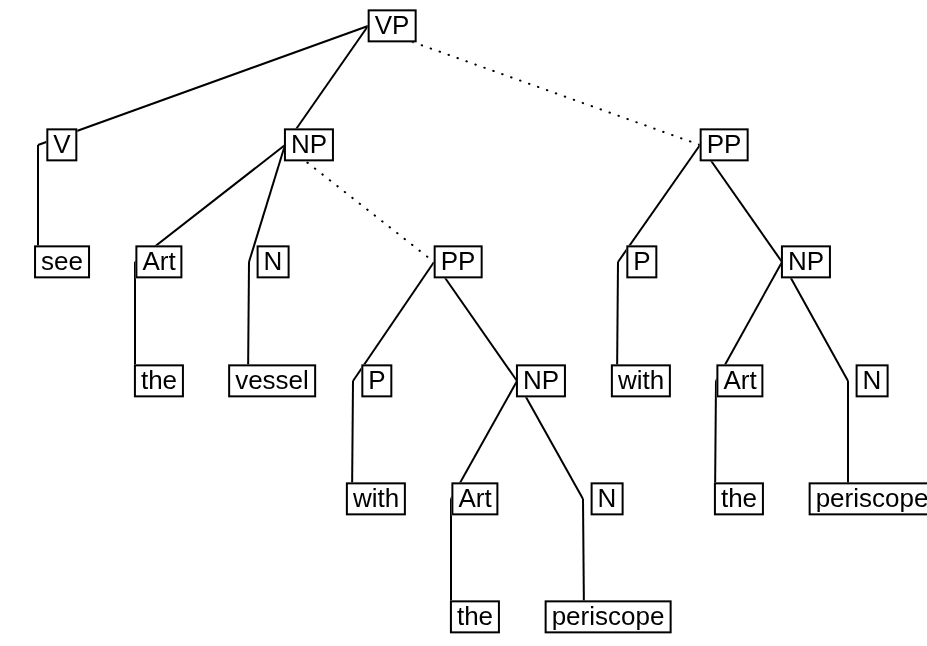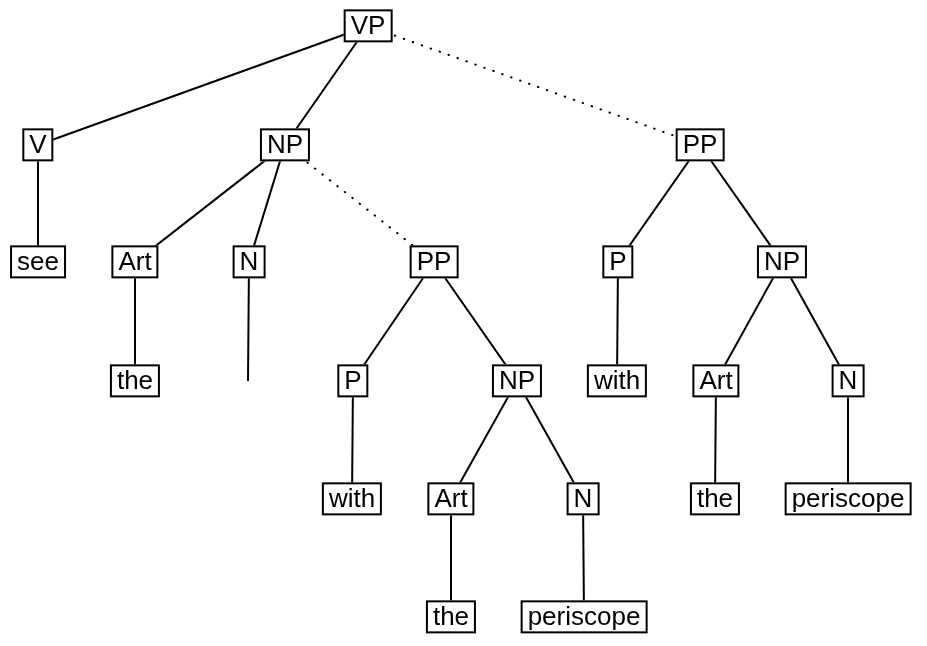--- a/index.html
+++ b/index.html
@@ -26,20 +26,21 @@
     transform: translate(-50%, -50%);
     z-index: 2;
     background: #ffffff;
     border: 2px solid #000000;
     color: #000000;
     font-size: 26px;
     line-height: 1.05;
     padding: 1px 5px;
     white-space: nowrap;
     text-align: center;
+    margin-left: 24px;
   }
   .tree-node.terminal {
   }
 </style>
 </head>
 <body>
 
 <div id="canvas">
   <svg id="edges-svg" width="927" height="646" viewBox="0 0 927 646">
       <line x1="368" y1="26" x2="38" y2="145" stroke="#000000" stroke-width="2"></line>
@@ -70,20 +71,21 @@
     <div class="tree-node" style="left: 38px; top: 145px;">V</div>
     <div class="tree-node" style="left: 285px; top: 145px;">NP</div>
     <div class="tree-node" style="left: 700px; top: 145px;">PP</div>
     <div class="tree-node terminal" style="left: 38px; top: 262px;">see</div>
     <div class="tree-node" style="left: 135px; top: 262px;">Art</div>
     <div class="tree-node" style="left: 249px; top: 262px;">N</div>
     <div class="tree-node" style="left: 434px; top: 262px;">PP</div>
     <div class="tree-node" style="left: 618px; top: 262px;">P</div>
     <div class="tree-node" style="left: 782px; top: 262px;">NP</div>
     <div class="tree-node terminal" style="left: 135px; top: 381px;">the</div>
+    <div class="tree-node terminal" style="left: 248px; top: 381px;">vessel</div>
     <div class="tree-node" style="left: 353px; top: 381px;">P</div>
     <div class="tree-node" style="left: 517px; top: 381px;">NP</div>
     <div class="tree-node terminal" style="left: 617px; top: 381px;">with</div>
     <div class="tree-node" style="left: 716px; top: 381px;">Art</div>
     <div class="tree-node" style="left: 848px; top: 381px;">N</div>
     <div class="tree-node terminal" style="left: 352px; top: 499px;">with</div>
     <div class="tree-node" style="left: 451px; top: 499px;">Art</div>
     <div class="tree-node" style="left: 583px; top: 499px;">N</div>
     <div class="tree-node terminal" style="left: 715px; top: 499px;">the</div>
     <div class="tree-node terminal" style="left: 848px; top: 499px;">periscope</div>

